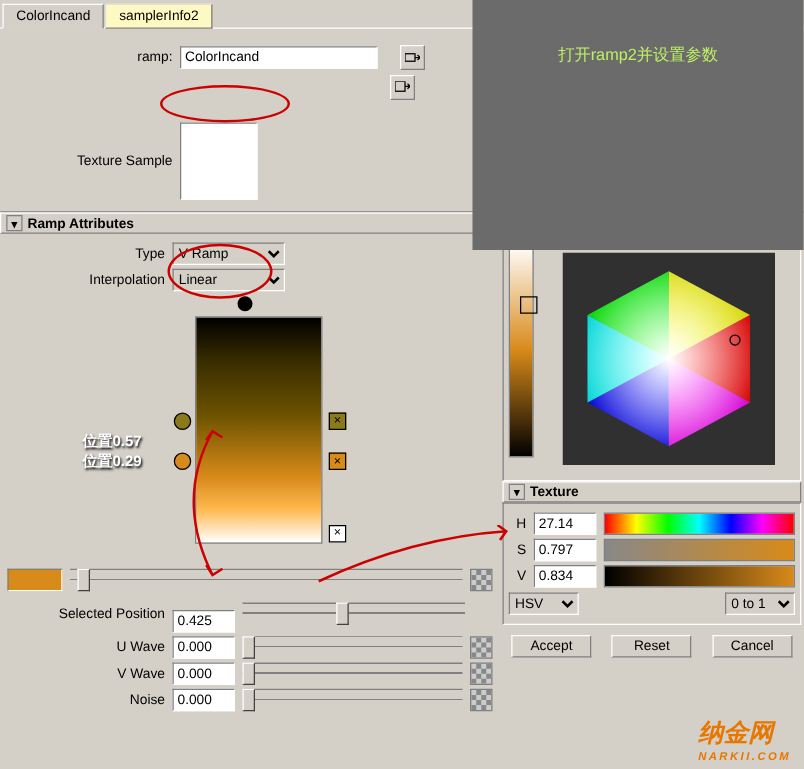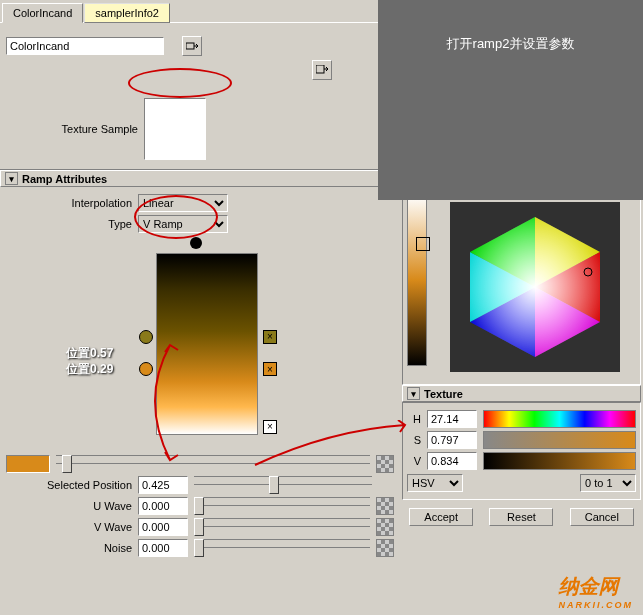--- a/index.html
+++ b/index.html
@@ -24,38 +24,39 @@
 .swatch{width:30px;height:16px;border:1px solid;border-color:#808080 #fff #fff #808080;display:inline-block}
 .annotation-overlay{position:absolute;font-weight:bold;color:#fff;text-shadow:1px 1px 2px #000;font-size:12px;pointer-events:none}
 .ramp-preview{width:100px;height:180px;border:1px solid #808080;position:relative;background:linear-gradient(to bottom,#000 0%,#3a2e00 20%,#6b5200 43%,#d88a1a 71%,#ffb84d 85%,#fff 100%)}
 .ramp-handle{position:absolute;width:12px;height:12px;border-radius:50%;border:1px solid #000;left:-18px}
 .ramp-xbox{position:absolute;width:12px;height:12px;border:1px solid #000;right:-20px;display:flex;align-items:center;justify-content:center;font-size:10px}
 .hue-strip{height:16px;background:linear-gradient(to right,#f00,#ff0,#0f0,#0ff,#00f,#f0f,#f00)}
 .sat-strip{height:16px;background:linear-gradient(to right,#888,#d88a1a)}
 .val-strip{height:16px;background:linear-gradient(to right,#000,#d88a1a)}
 .wheel{width:170px;height:170px;position:relative;margin:8px auto}
 .hexcolor{width:170px;height:170px;position:relative}
-.overlay-note{position:absolute;top:0;left:378px;width:265px;height:165px;background:#6b6b6b;color:#ffffff;font-size:13px;display:flex;align-items:flex-start;justify-content:center;padding-top:35px}
+.overlay-note{position:absolute;top:0;left:378px;width:265px;height:165px;background:#6b6b6b;color:#bef264;font-size:13px;display:flex;align-items:flex-start;justify-content:center;padding-top:35px}
 .logo{position:absolute;bottom:5px;right:10px;font-size:20px;font-weight:bold;color:#e67700;font-style:italic}
 .logo small{display:block;font-size:9px;letter-spacing:2px;color:#e67700}
 .red-circle{position:absolute;border:2px solid #c00;border-radius:50%;pointer-events:none}
 .red-arrow{position:absolute;pointer-events:none}
 </style>
 </head>
 <body>
 
 <div class="tabs">
   <div class="tab active">ColorIncand</div>
   <div class="tab">samplerInfo2</div>
 </div>
 
 <div class="overlay-note">打开ramp2并设置参数</div>
 
 <div style="padding:10px 6px 6px 6px;border-bottom:1px solid #808080">
   <div class="row">
+    <div class="lbl" style="width:132px">ramp:</div>
     <input type="text" style="width: 150px;" value="ColorIncand">
     <div style="width:18px"></div>
     <span class="iconbtn">
       <svg width="12" height="10" viewBox="0 0 12 10">
           <rect x="0" y="2" width="8" height="6" fill="none" stroke="#000"></rect>
           <path d="M8 5 L12 5 M10 3 L12 5 L10 7" stroke="#000" fill="none"></path>
         </svg>
     </span>
   </div>
   <div class="row" style="margin-top:4px">
@@ -77,26 +78,26 @@
 
 <div class="main">
 <div class="left">
 
   <div class="section-hdr">
     <span class="collapse">▾</span>
     <span>Ramp Attributes</span>
   </div>
   <div style="padding:4px 6px">
     <div class="row">
+      <div class="lbl" style="width:126px">Type</div>
+      <select style="width:90px"><option>V Ramp</option></select>
+    </div>
+    <div class="row">
       <div class="lbl" style="width:126px">Interpolation</div>
       <select style="width:90px"><option>Linear</option></select>
-    </div>
-    <div class="row">
-      <div class="lbl" style="width:126px">Type</div>
-      <select style="width:90px"><option>V Ramp</option></select>
     </div>
 
     <div style="position:relative;margin:20px 0 20px 150px">
       <div style="position:absolute;left:34px;top:-16px;width:12px;height:12px;background:#000;border-radius:50%"></div>
       <div style="position:absolute;right:-36px;top:-16px;width:12px;height:12px;border:1px solid #000"></div>
       <div class="ramp-preview">
         <div class="ramp-handle" style="top:42%;background:#8a7a1a"></div>
         <div class="ramp-xbox" style="top:42%;background:#8a7a1a">×</div>
         <div class="ramp-handle" style="top:60%;background:#d88a1a"></div>
         <div class="ramp-xbox" style="top:60%;background:#d88a1a">×</div>
@@ -108,21 +109,21 @@
 
     <div class="row">
       <span class="swatch" style="background:#d88a1a;width:42px"></span>
       <div style="flex:1;margin:0 6px" class="slider-track">
             <div class="slider-thumb" style="left:2%"></div>
           </div>
       <span class="checker"></span>
     </div>
     <div class="row">
       <div class="lbl" style="width:126px">Selected Position</div>
-      <input type="text" style="width: 42px;" value="0.425">
+      <input type="text" style="width: 42px; margin-top: 12px;" value="0.425">
       <div style="flex:1;margin:0 6px" class="slider-track">
             <div class="slider-thumb" style="left:42%"></div>
           </div>
       <span style="width:16px"></span>
     </div>
     <div class="row">
       <div class="lbl" style="width:126px">U Wave</div>
       <input type="text" style="width: 42px;" value="0.000">
       <div style="flex:1;margin:0 6px" class="slider-track">
             <div class="slider-thumb" style="left:0"></div>

